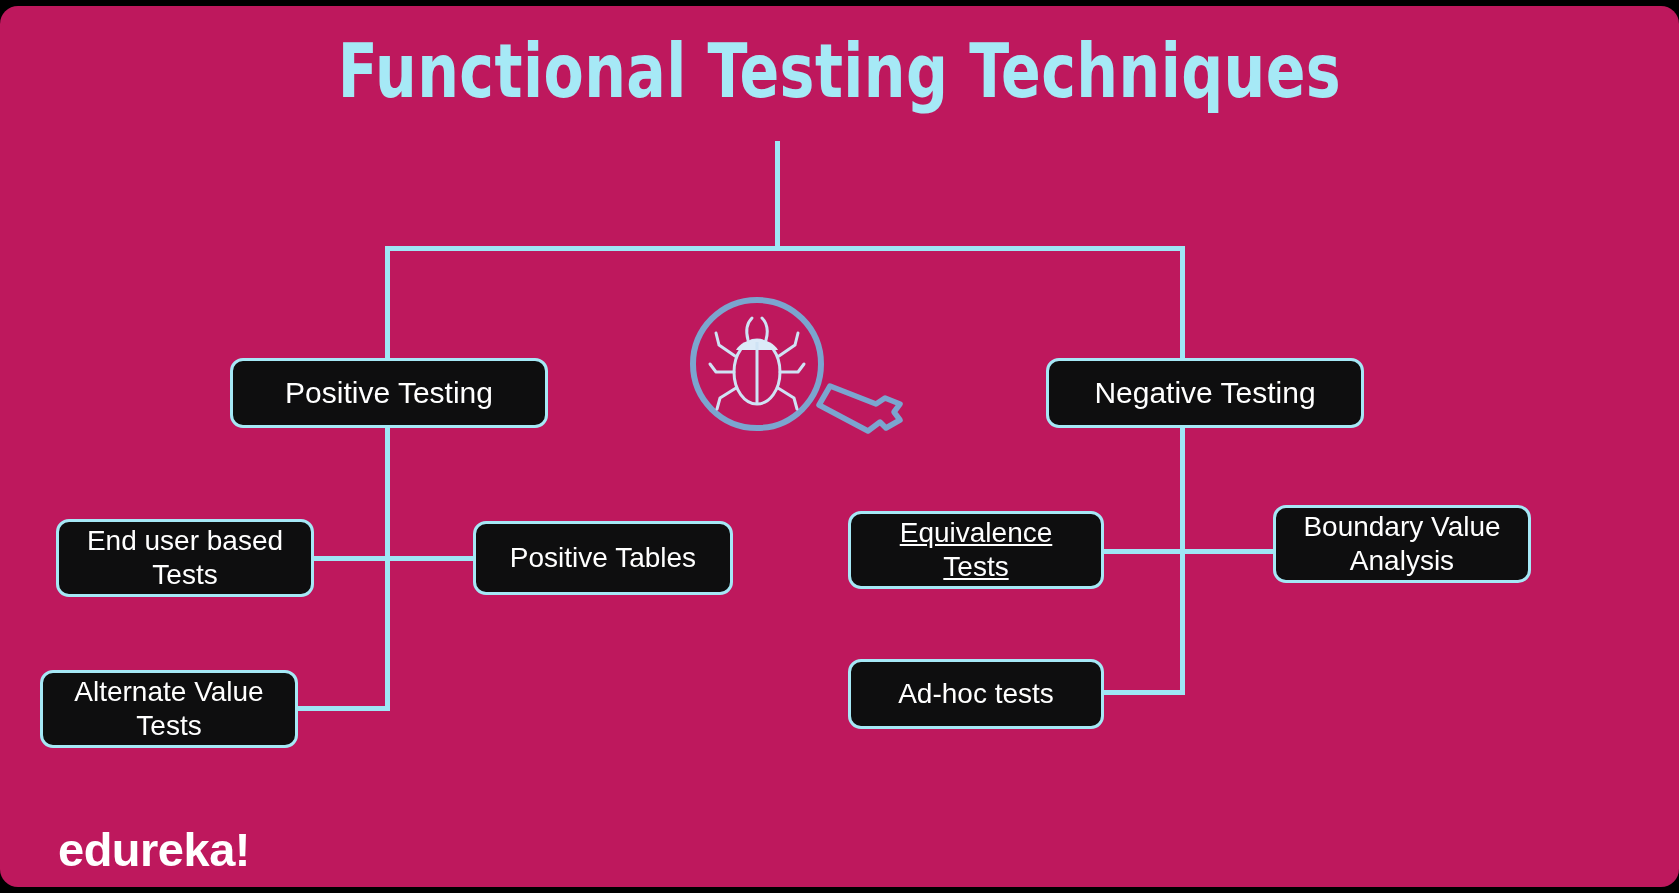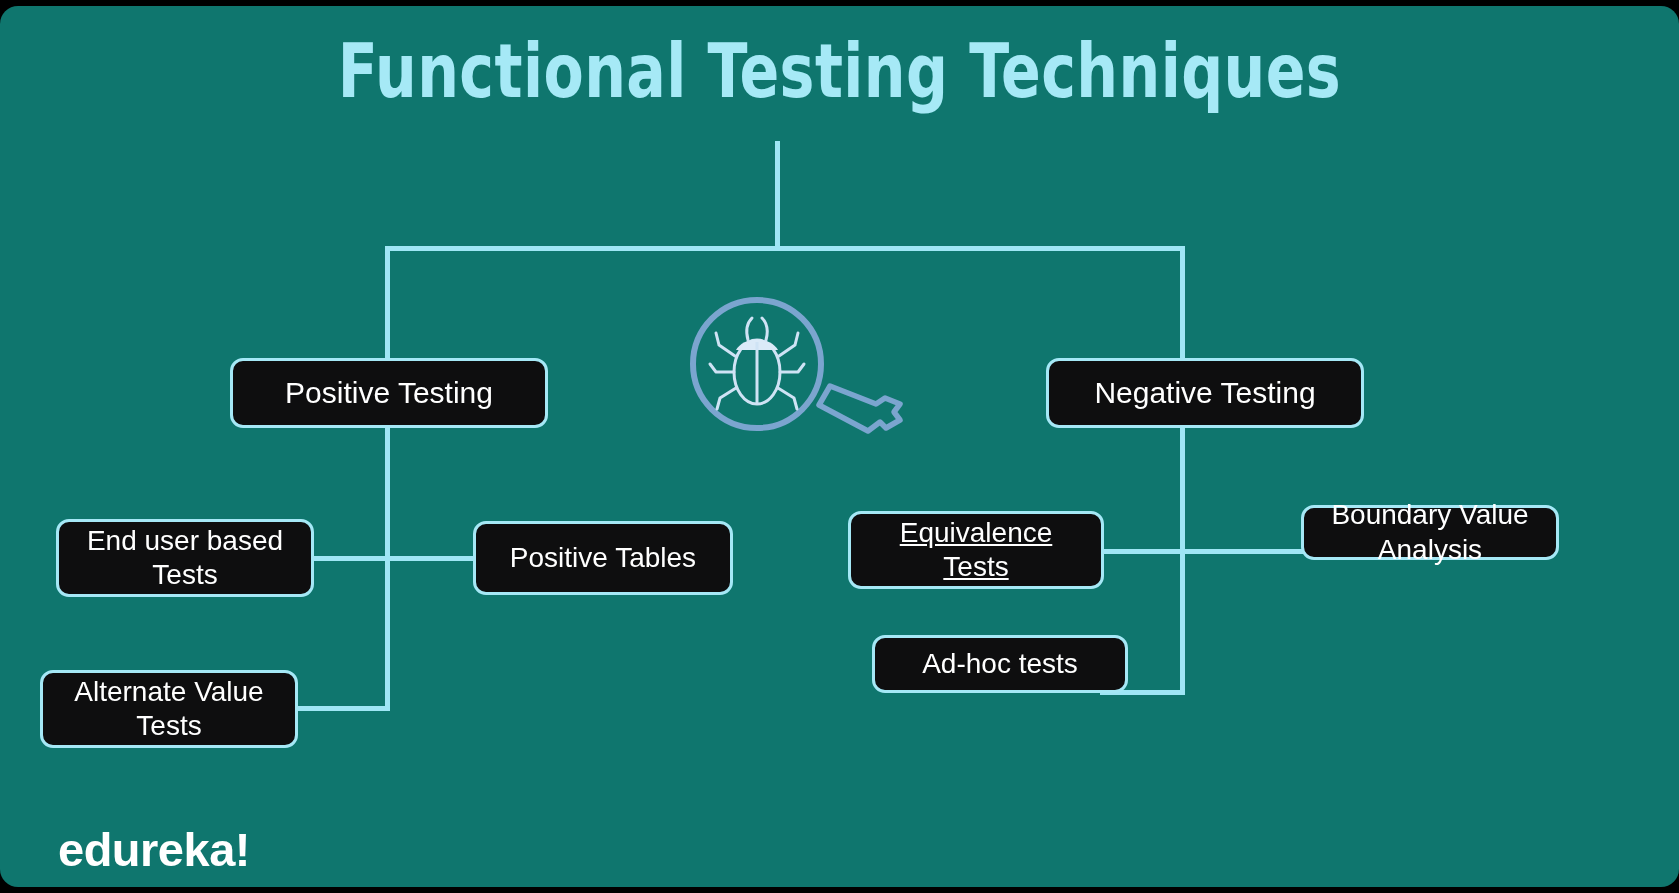--- a/index.html
+++ b/index.html
@@ -11,21 +11,21 @@
   }
   #canvas {
     position:relative;
     width:1679px; height:893px;
     background:#000;
   }
   #stage {
     position:absolute;
     left:0; top:6px;
     width:1679px; height:881px;
-    background:#0f766e;
+    background:#be185d;
     border-radius:18px;
     overflow:hidden;
   }
 
   
   #title {
     position:absolute;
     left:0; top:28px;
     width:1679px;
     text-align:center;
@@ -163,27 +163,27 @@
       </span>
     </div>
 
     <div class="node" style="left:848px; top:505px; width:256px; height:78px;text-decoration:underline;">
       <span>
         <span>Equivalence</span><br>
         <span>Tests</span>
       </span>
     </div>
 
-    <div class="node" style="left:1301px; top:499px; width:258px; height:55px;">
+    <div class="node" style="left:1273px; top:499px; width:258px; height:78px;">
       <span>
         <span>Boundary Value</span><br>
         <span>Analysis</span>
       </span>
     </div>
 
-    <div class="node" style="left:848px; top:629px; width:256px; height:58px;margin-left:24px;">
+    <div class="node" style="left:848px; top:653px; width:256px; height:70px;">
       <span>Ad-hoc tests</span>
     </div>
 
     <div id="logo">edureka!</div>
 
   </div>
 </div>
 
 </body></html>

